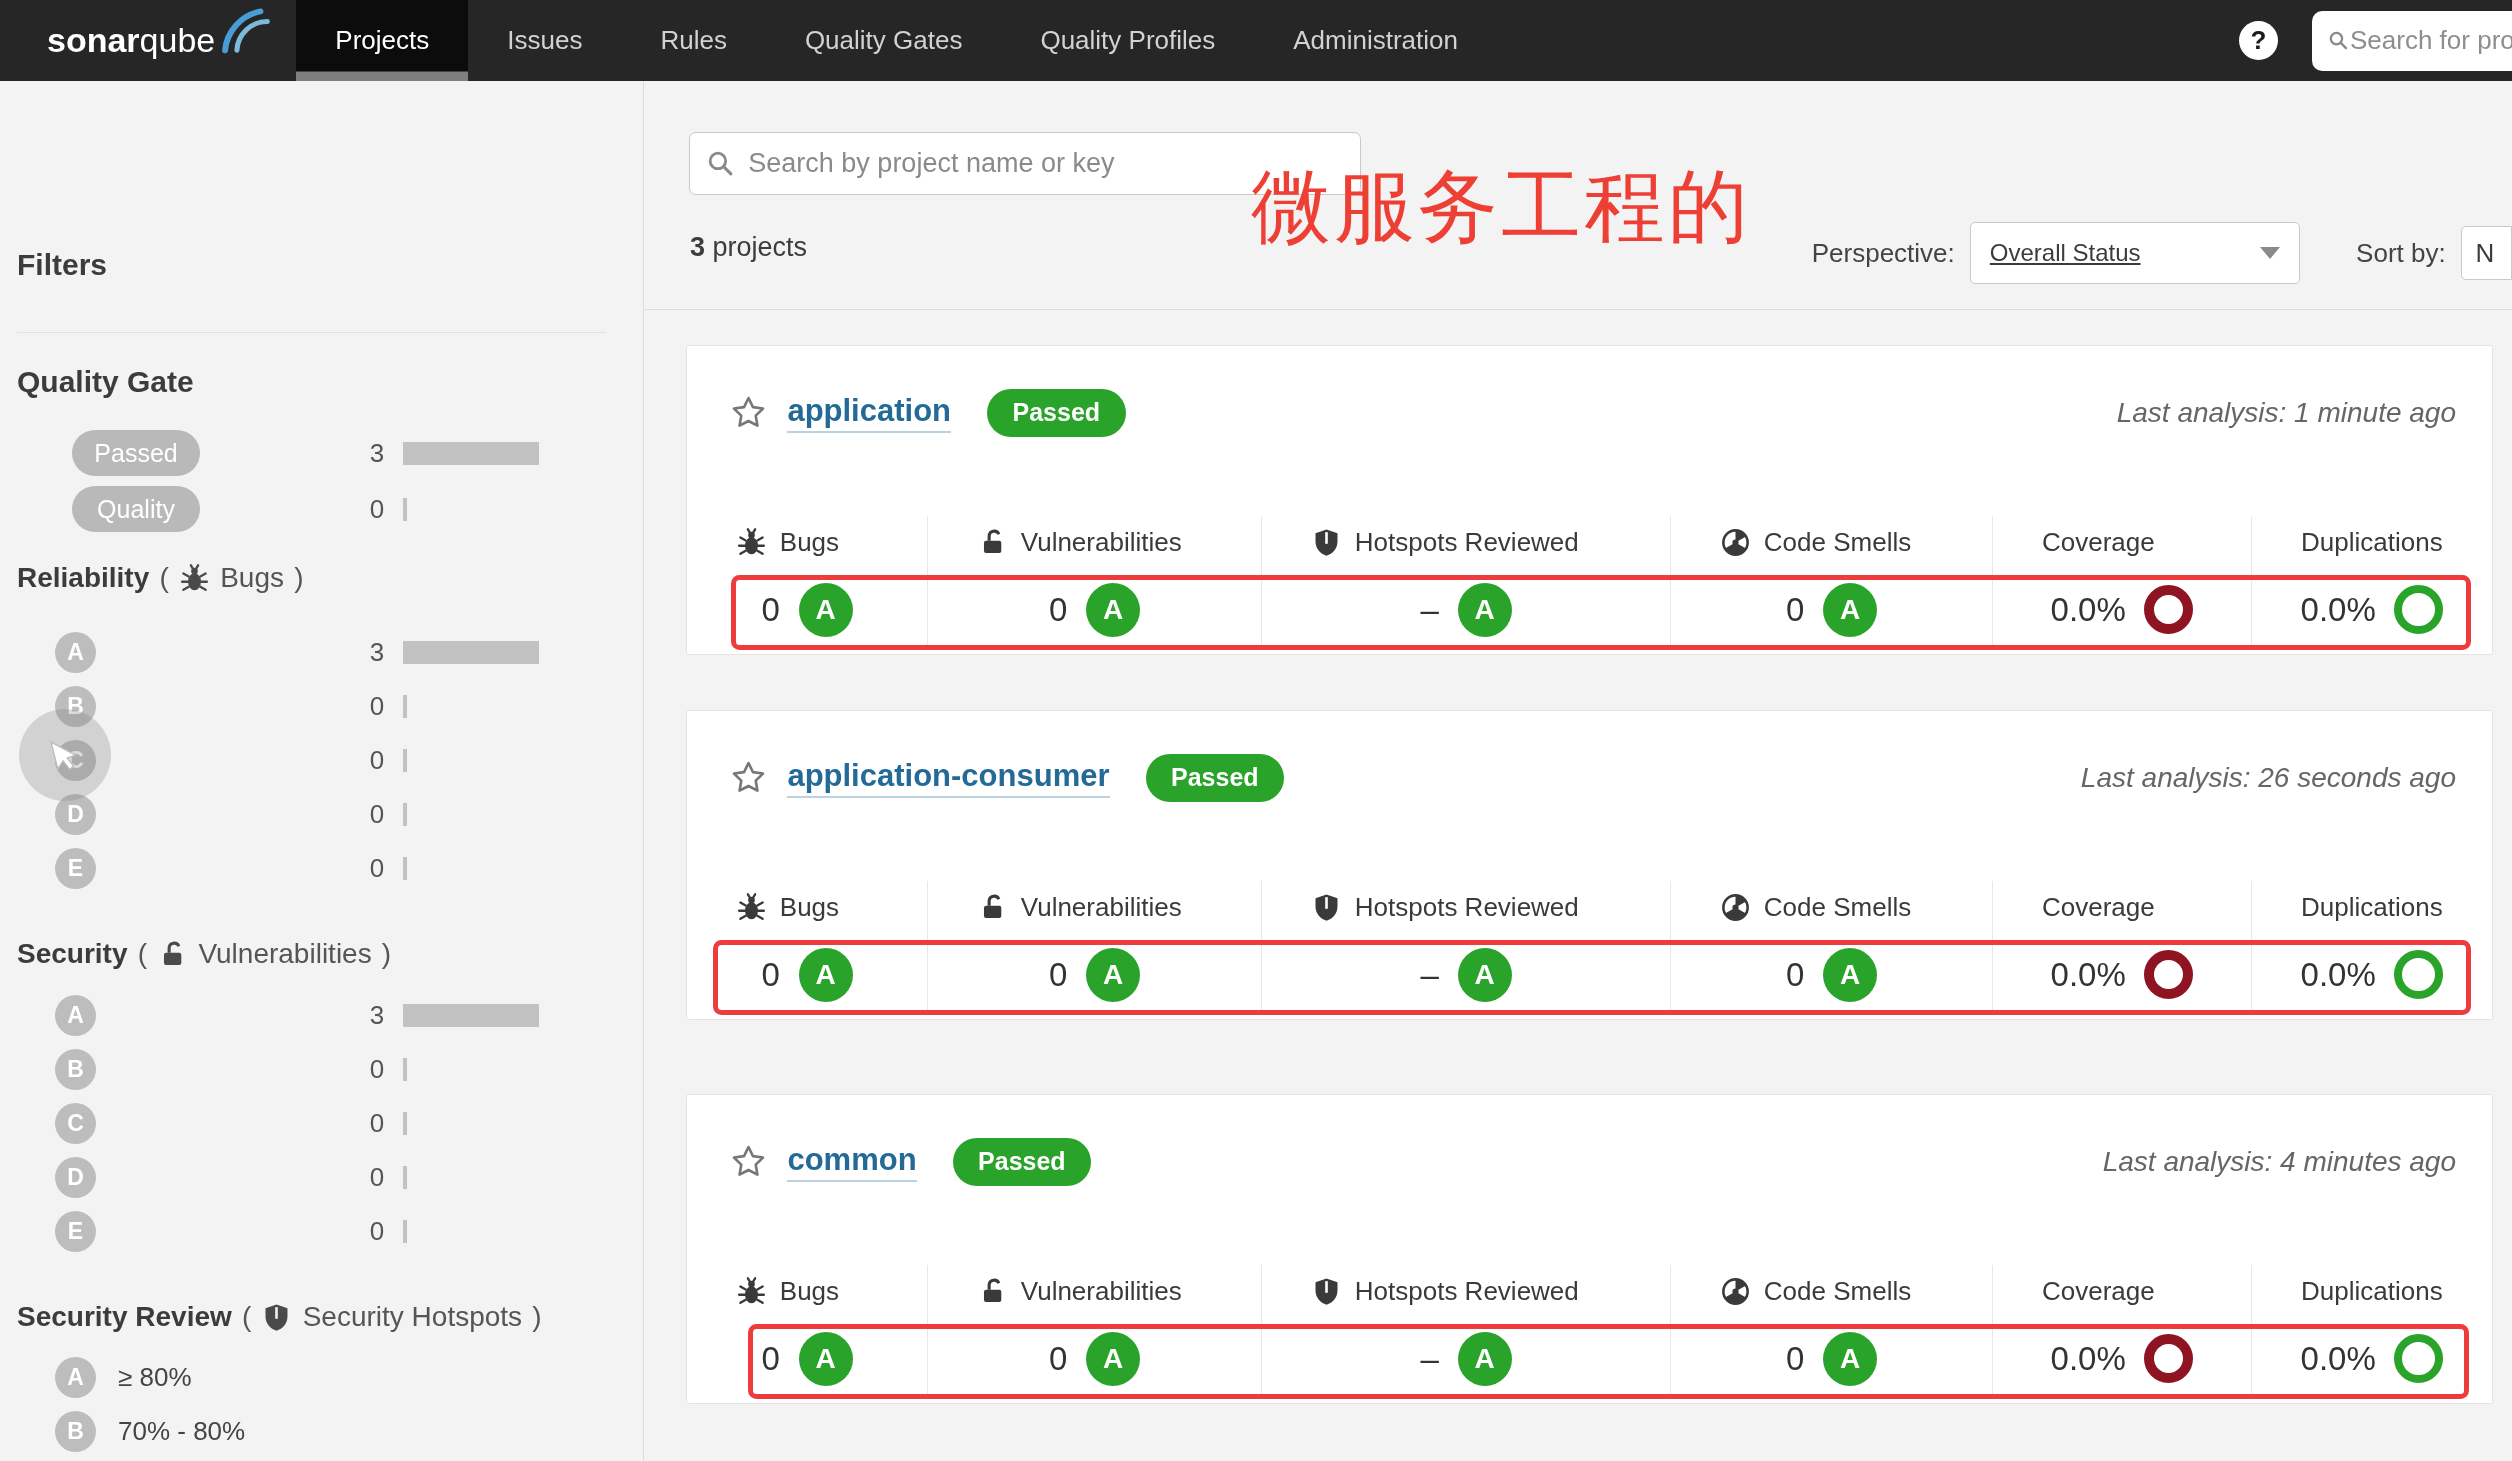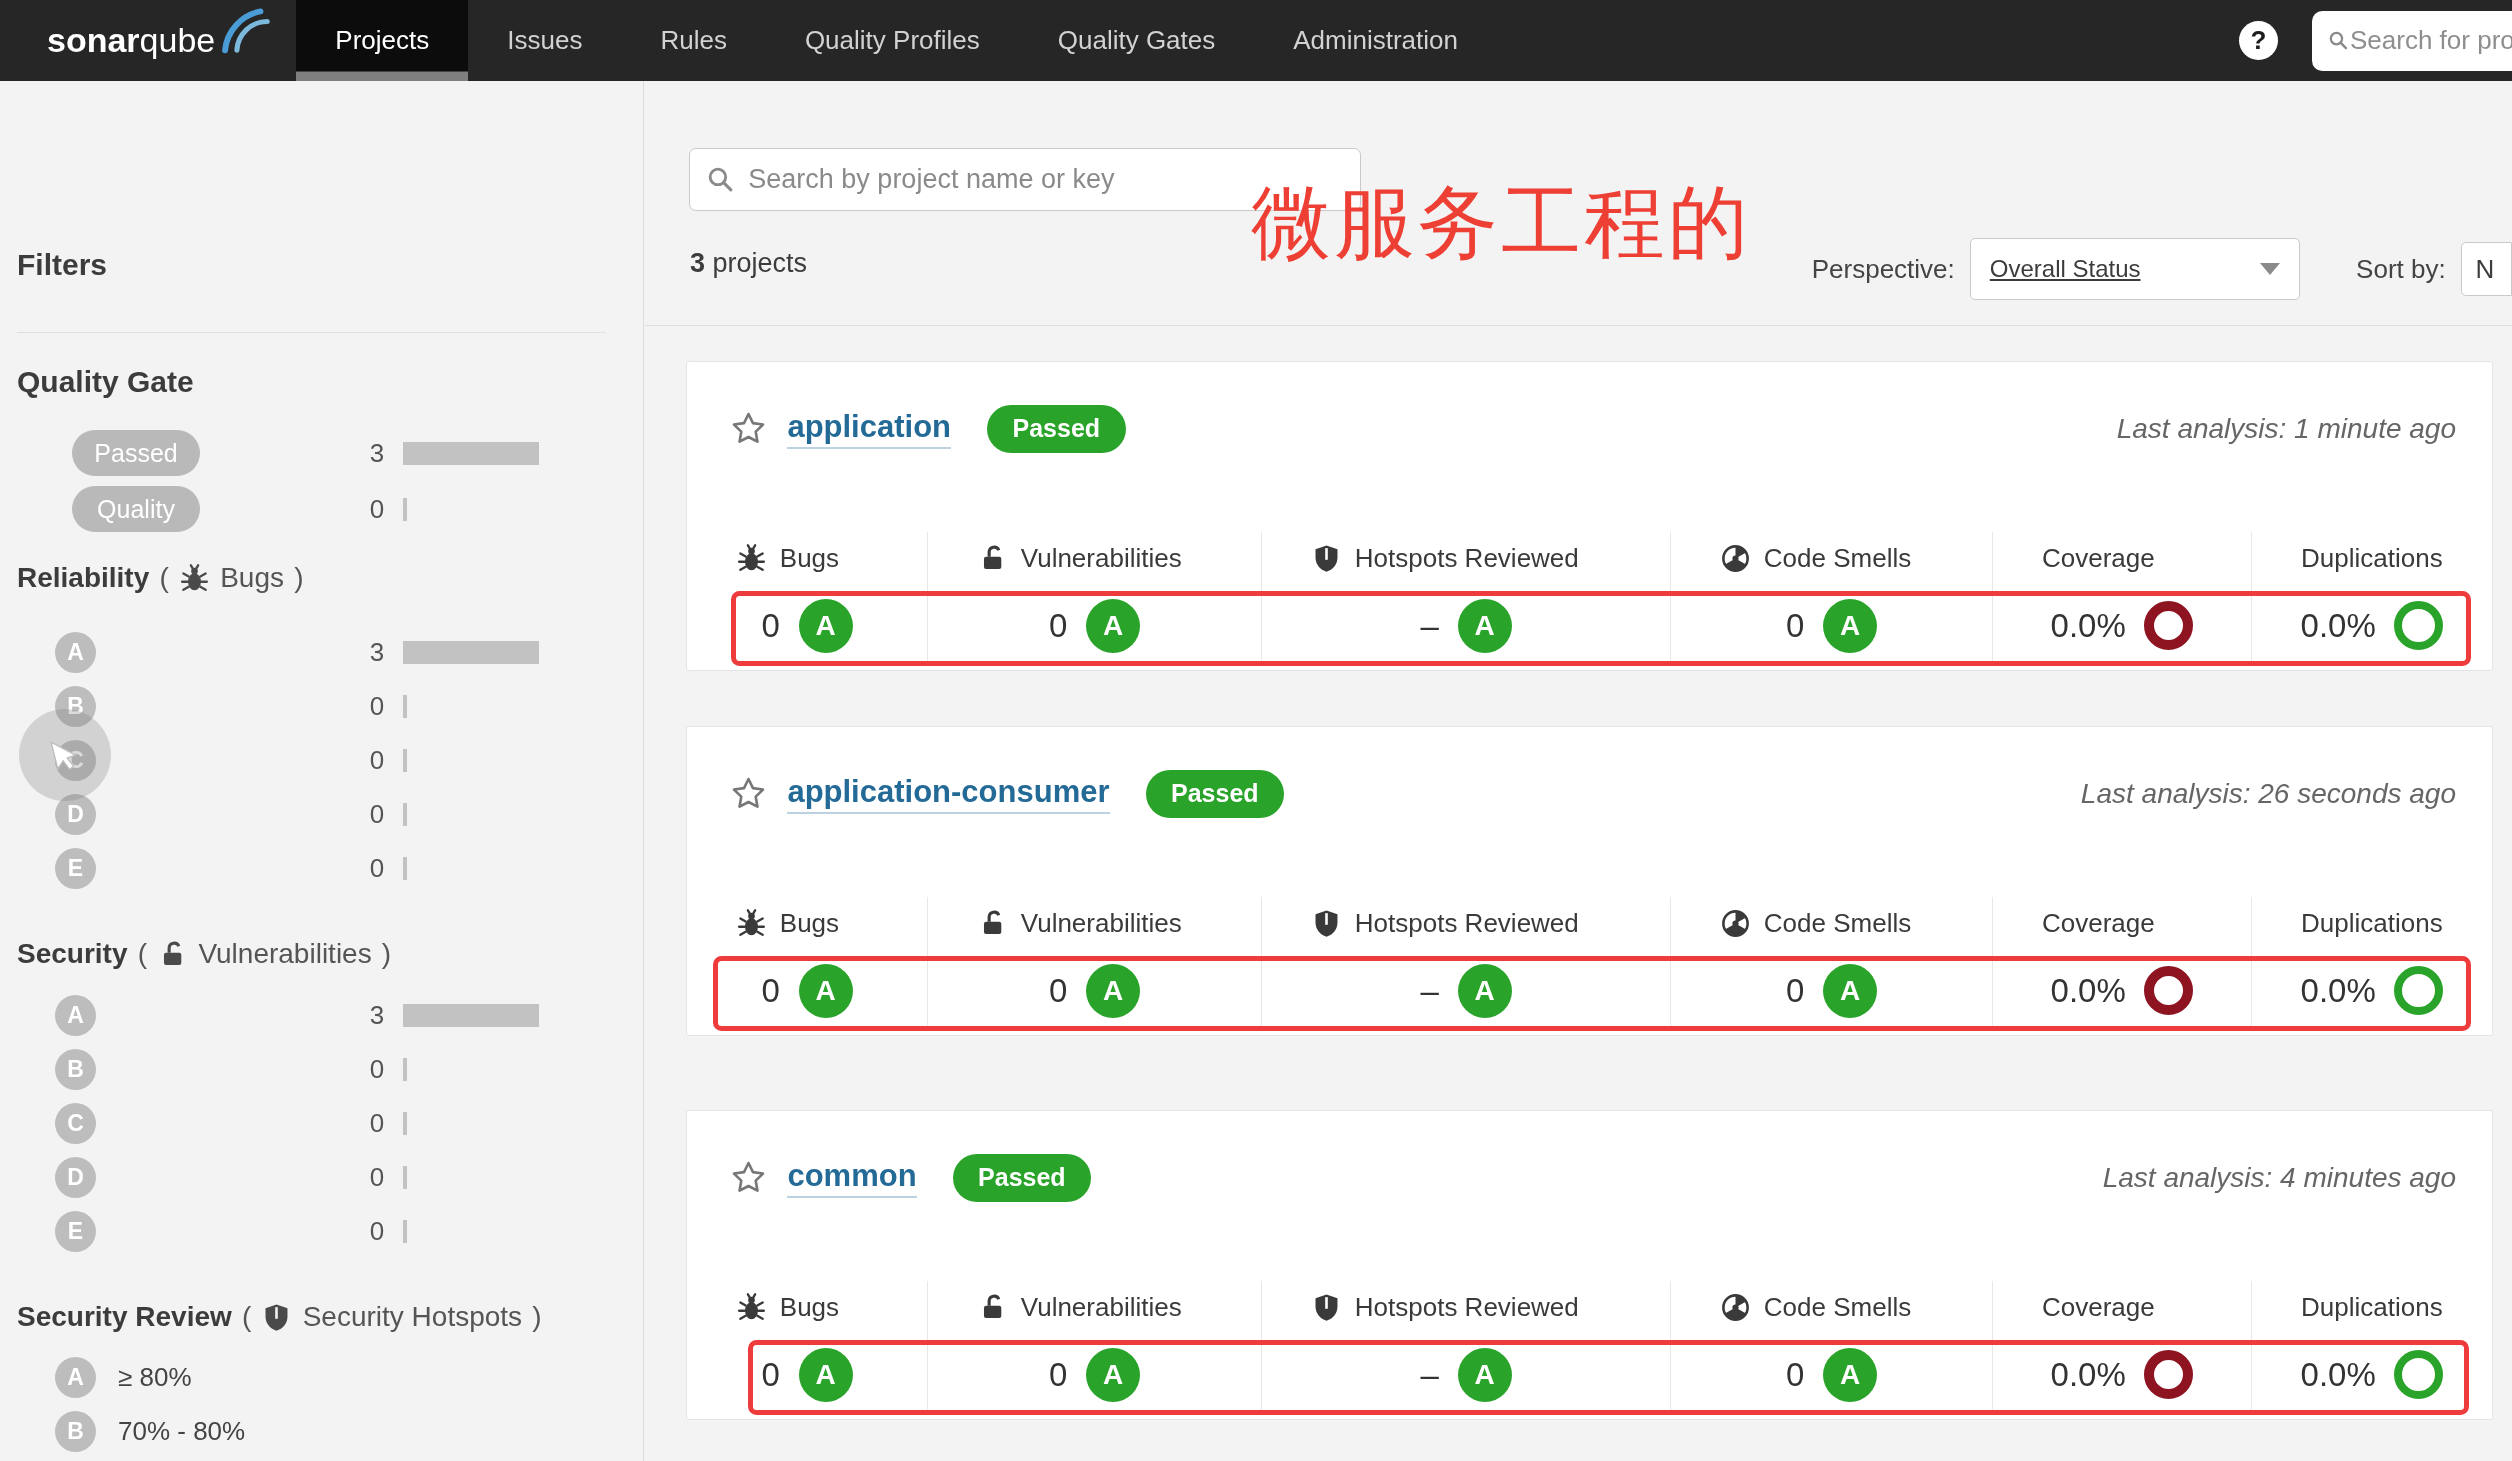--- a/index.html
+++ b/index.html
@@ -36,21 +36,21 @@
   .qgrow { height:56px; padding-left:72px; }
   .pill { min-width:128px; height:46px; border-radius:23px; background:#b9b9b9; color:#fff; font-size:25px; display:flex; align-items:center; justify-content:center; padding:0 22px; }
   .rcirc { width:41px; height:41px; border-radius:50%; background:#bdbdbd; color:#fff; font-weight:bold; font-size:23px; display:flex; align-items:center; justify-content:center; flex:none; }
   .fcount { margin-left:auto; width:60px; text-align:right; font-size:26px; color:#555; }
   .fbar-wrap { width:162px; margin-left:18.7px; flex:none; }
   .fbar { height:23px; background:#c2c2c2; }
   .fbar.zero { width:4.3px !important; }
   .rlabel { margin-left:22px; font-size:26px; color:#444; }
   .cursor-halo { position:absolute; left:18.7px; top:628px; width:92px; height:92px; border-radius:50%; background:rgba(125,125,125,0.28); z-index:5; display:flex; align-items:center; justify-content:center; }
   
-  #main { position:absolute; left:645px; top:81px; right:0; bottom:0;margin-top:16px; }
+  #main { position:absolute; left:645px; top:81px; right:0; bottom:0; }
   .proj-search { position:absolute; left:44px; top:51px; width:672px; height:63px; background:#fff; border:1.7px solid #c9c9c9; border-radius:6.8px; display:flex; align-items:center; padding:0 15.3px; }
   .proj-search input { border:none; outline:none; flex:1; font-size:27px; color:#555; font-family:inherit; margin-left:12px; background:transparent; }
   .proj-search input::placeholder { color:#8a8a8a; }
   .annotation { position:absolute; left:606px; top:73px; font-size:80px; font-weight:normal; color:#ee3f34; letter-spacing:3.4px; z-index:30; white-space:nowrap; }
   .count-line { position:absolute; left:45px; top:151px; font-size:27px; color:#3c3c3c; }
   .count-line b { font-weight:bold; }
   .controls { position:absolute; top:145px; right:0; height:54px; display:flex; align-items:center; }
   .ctl-label { font-size:26px; color:#444; }
   .select-box { margin-left:15.3px; width:330px; height:62px; background:#fff; border:1.7px solid #c9c9c9; border-radius:5.1px; display:flex; align-items:center; padding:0 18.7px; font-size:24px; color:#3c3c3c; cursor:pointer;text-decoration:underline; }
   .caret { margin-left:auto; width:0; height:0; border-left:10.2px solid transparent; border-right:10.2px solid transparent; border-top:12.8px solid #8a8a8a; }
@@ -95,24 +95,24 @@
   <div class="tab active">
       <span>Projects</span>
     </div>
   <div class="tab">
       <span>Issues</span>
     </div>
   <div class="tab">
       <span>Rules</span>
     </div>
   <div class="tab">
+      <span>Quality Gates</span>
+    </div>
+  <div class="tab">
       <span>Quality Profiles</span>
-    </div>
-  <div class="tab">
-      <span>Quality Gates</span>
     </div>
   <div class="tab">
       <span>Administration</span>
     </div>
   <div class="nav-right">
     <div class="help-btn">?</div>
     <div class="nav-search">
       <svg width="29" height="29" viewBox="0 0 24 24">
         <circle cx="10" cy="10" r="6" fill="none" stroke="#8a8a8a" stroke-width="2.4"></circle>
         <line x1="14.6" y1="14.6" x2="20" y2="20" stroke="#8a8a8a" stroke-width="2.6" stroke-linecap="round"></line>

